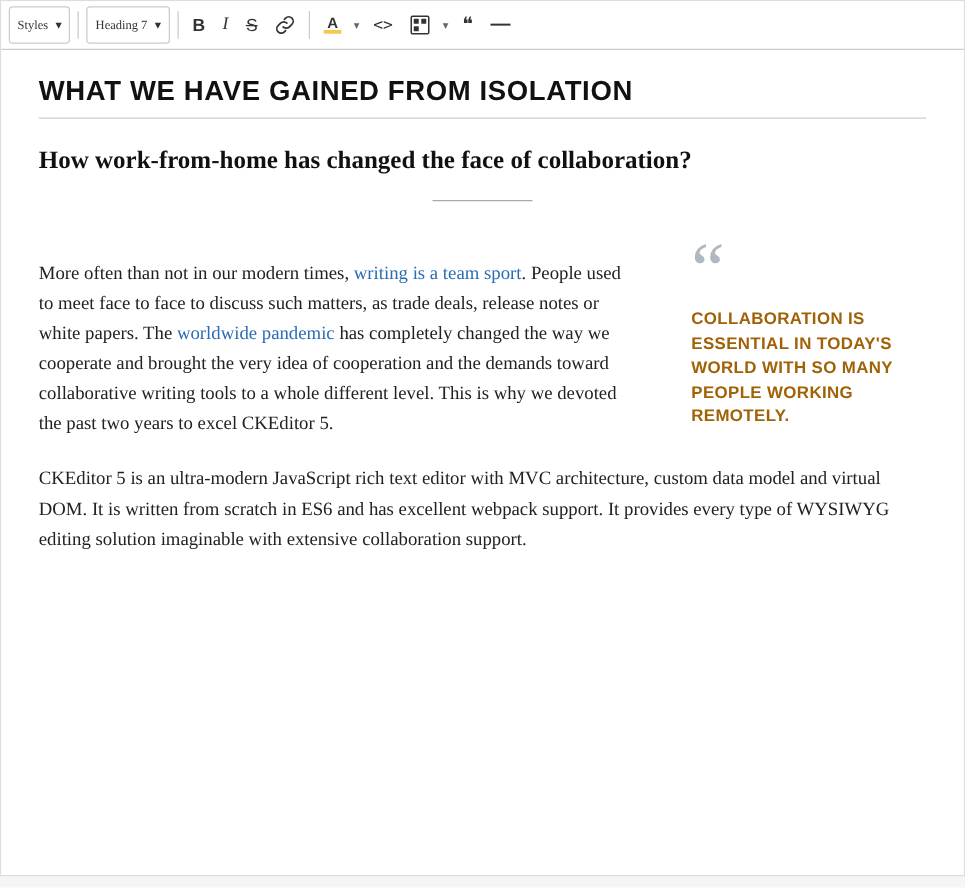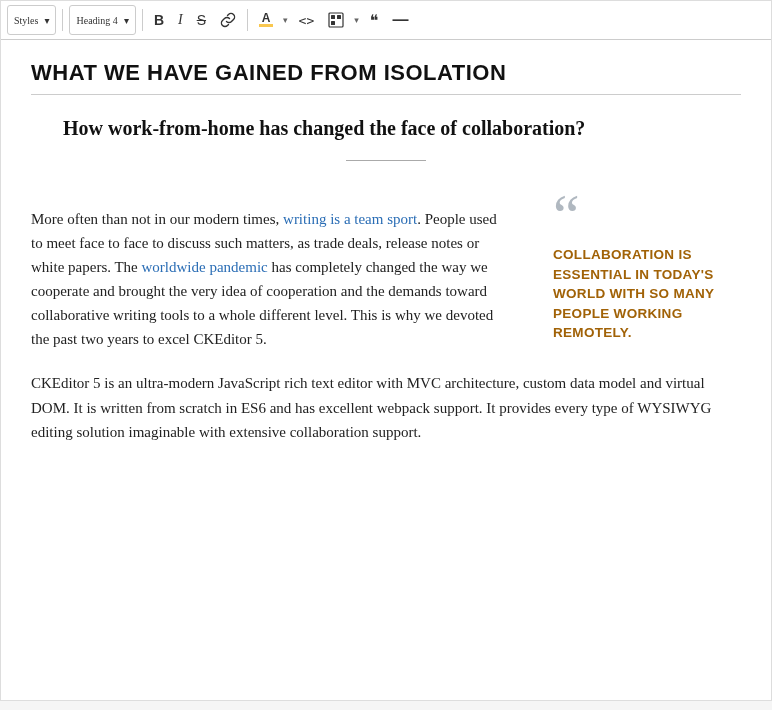--- a/index.html
+++ b/index.html
@@ -123,21 +123,20 @@
       border-bottom: 1px solid #ccc;
     }
 
     .doc-subtitle {
       font-family: Georgia, serif;
       font-size: 20px;
       font-weight: bold;
       color: #111;
       margin-top: 22px;
       margin-bottom: 20px;
-      margin-left: 32px;
     }
 
     .subtitle-divider {
       display: block;
       width: 80px;
       height: 1px;
       background: #aaa;
       margin: 0 auto 22px auto;
     }
 
@@ -208,21 +207,21 @@
   <div class="toolbar">
 
     <div class="toolbar-select select-wrapper">
       <span>Styles</span>
       <span class="dropdown-arrow">▾</span>
     </div>
 
     <div class="toolbar-divider-v"></div>
 
     <div class="toolbar-select select-wrapper">
-      <span>Heading 4</span>
+      <span>Heading 7</span>
       <span class="dropdown-arrow">▾</span>
     </div>
 
     <div class="toolbar-divider-v"></div>
 
     <button class="toolbar-btn bold">
       <span>B</span>
     </button>
 
     <button class="toolbar-btn italic">

